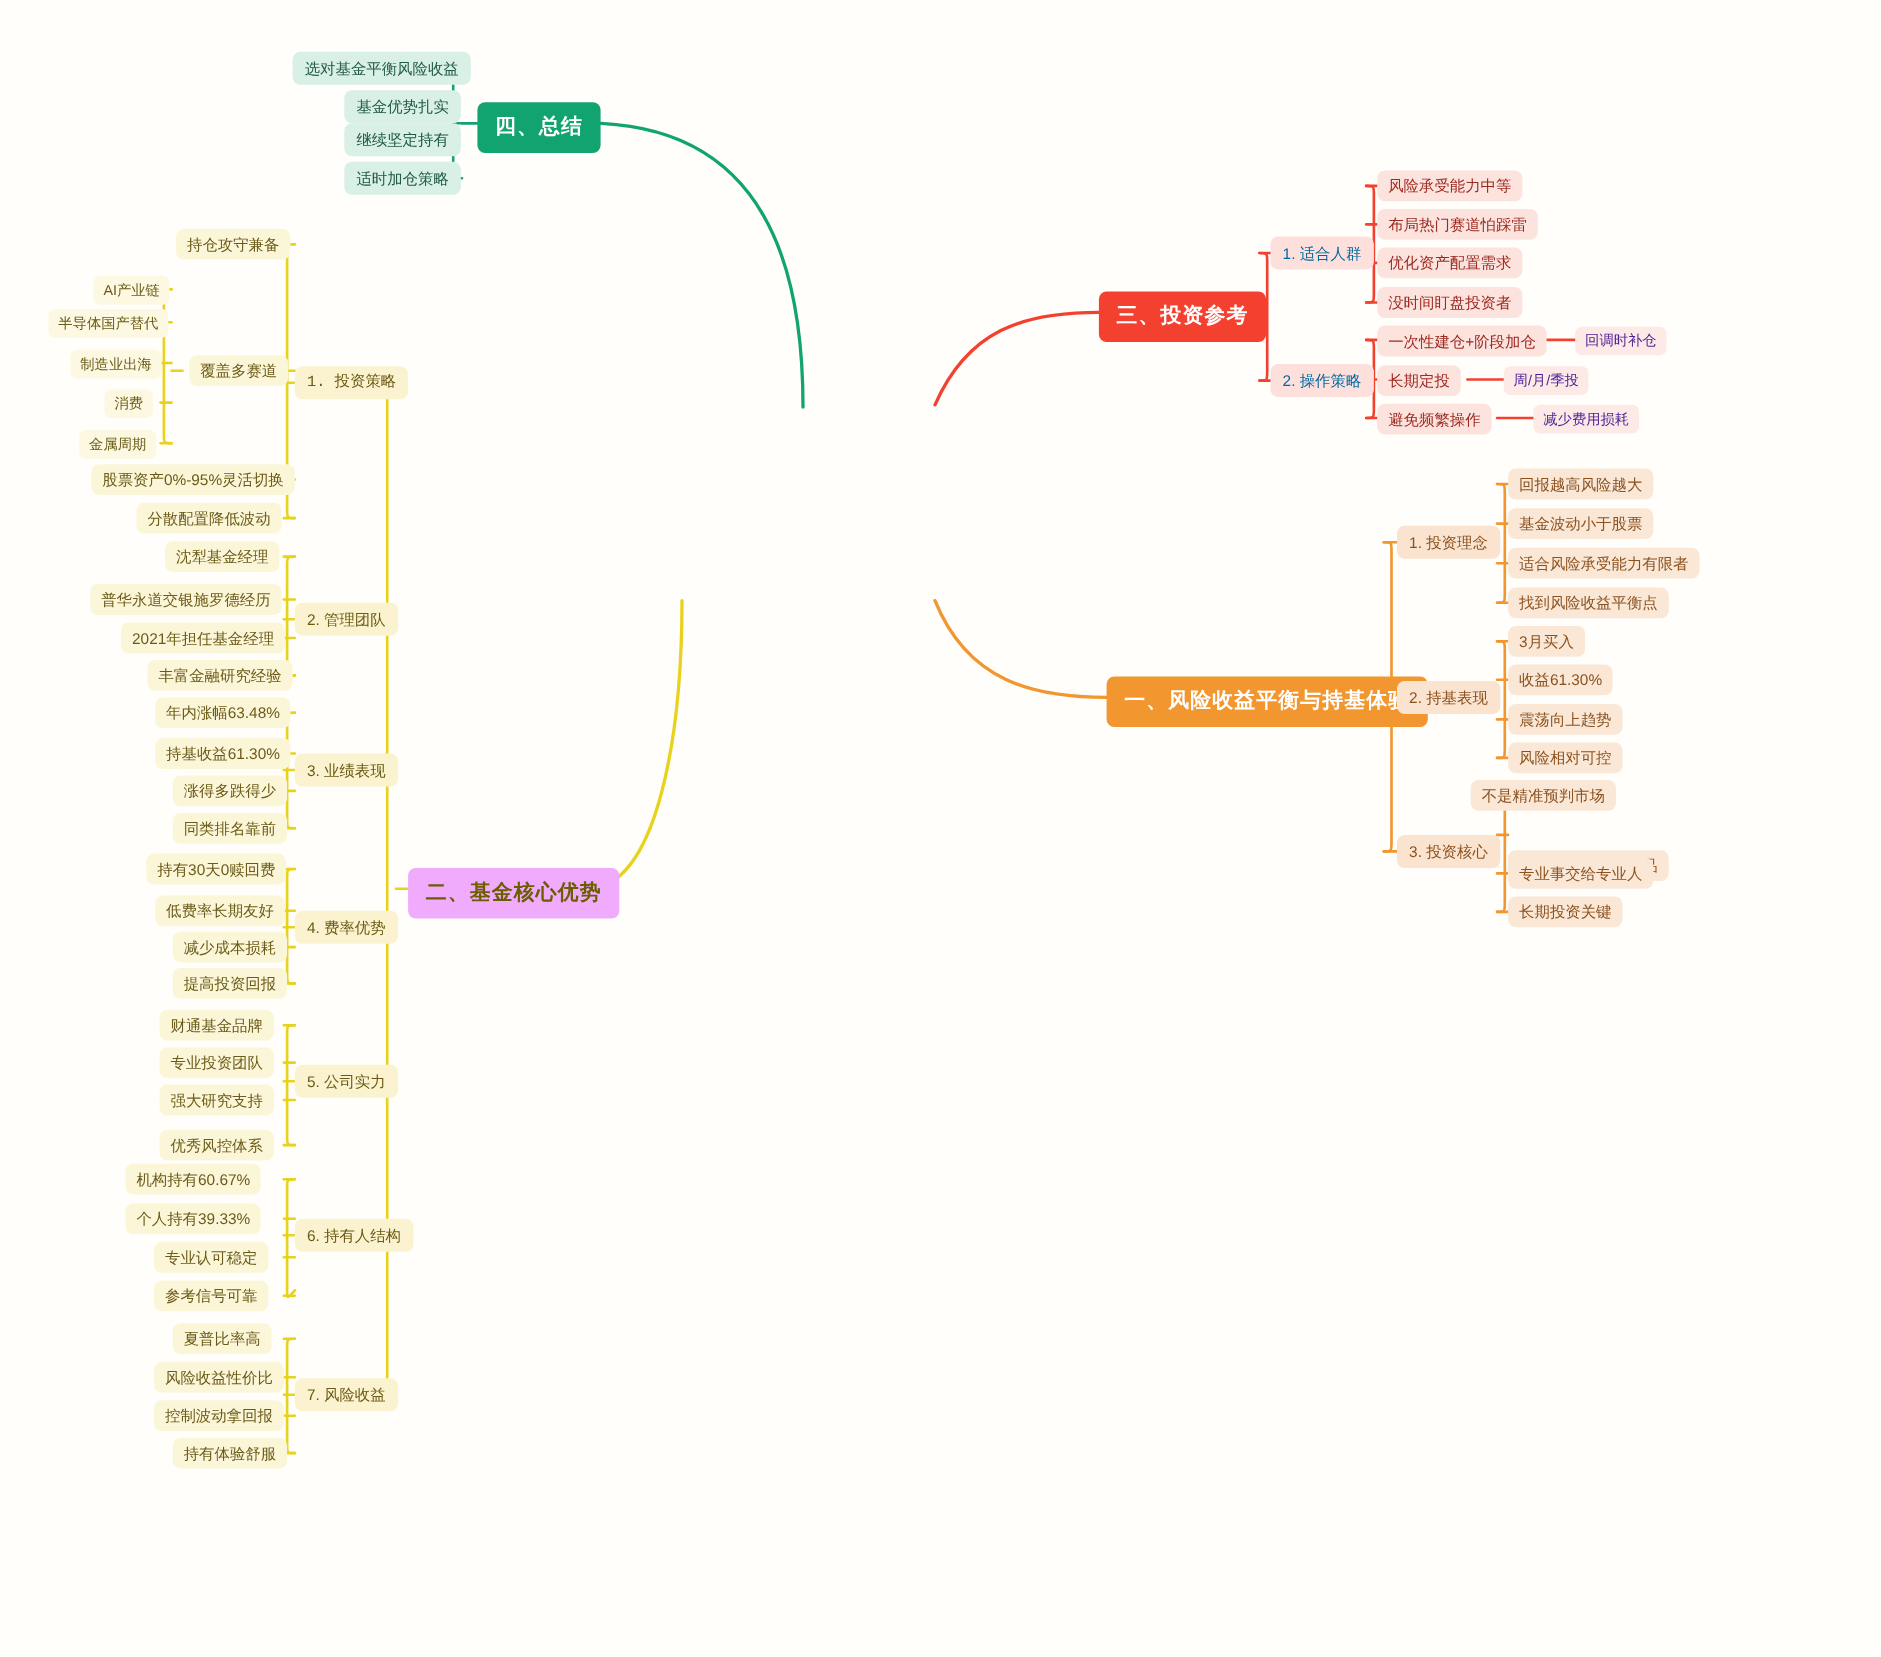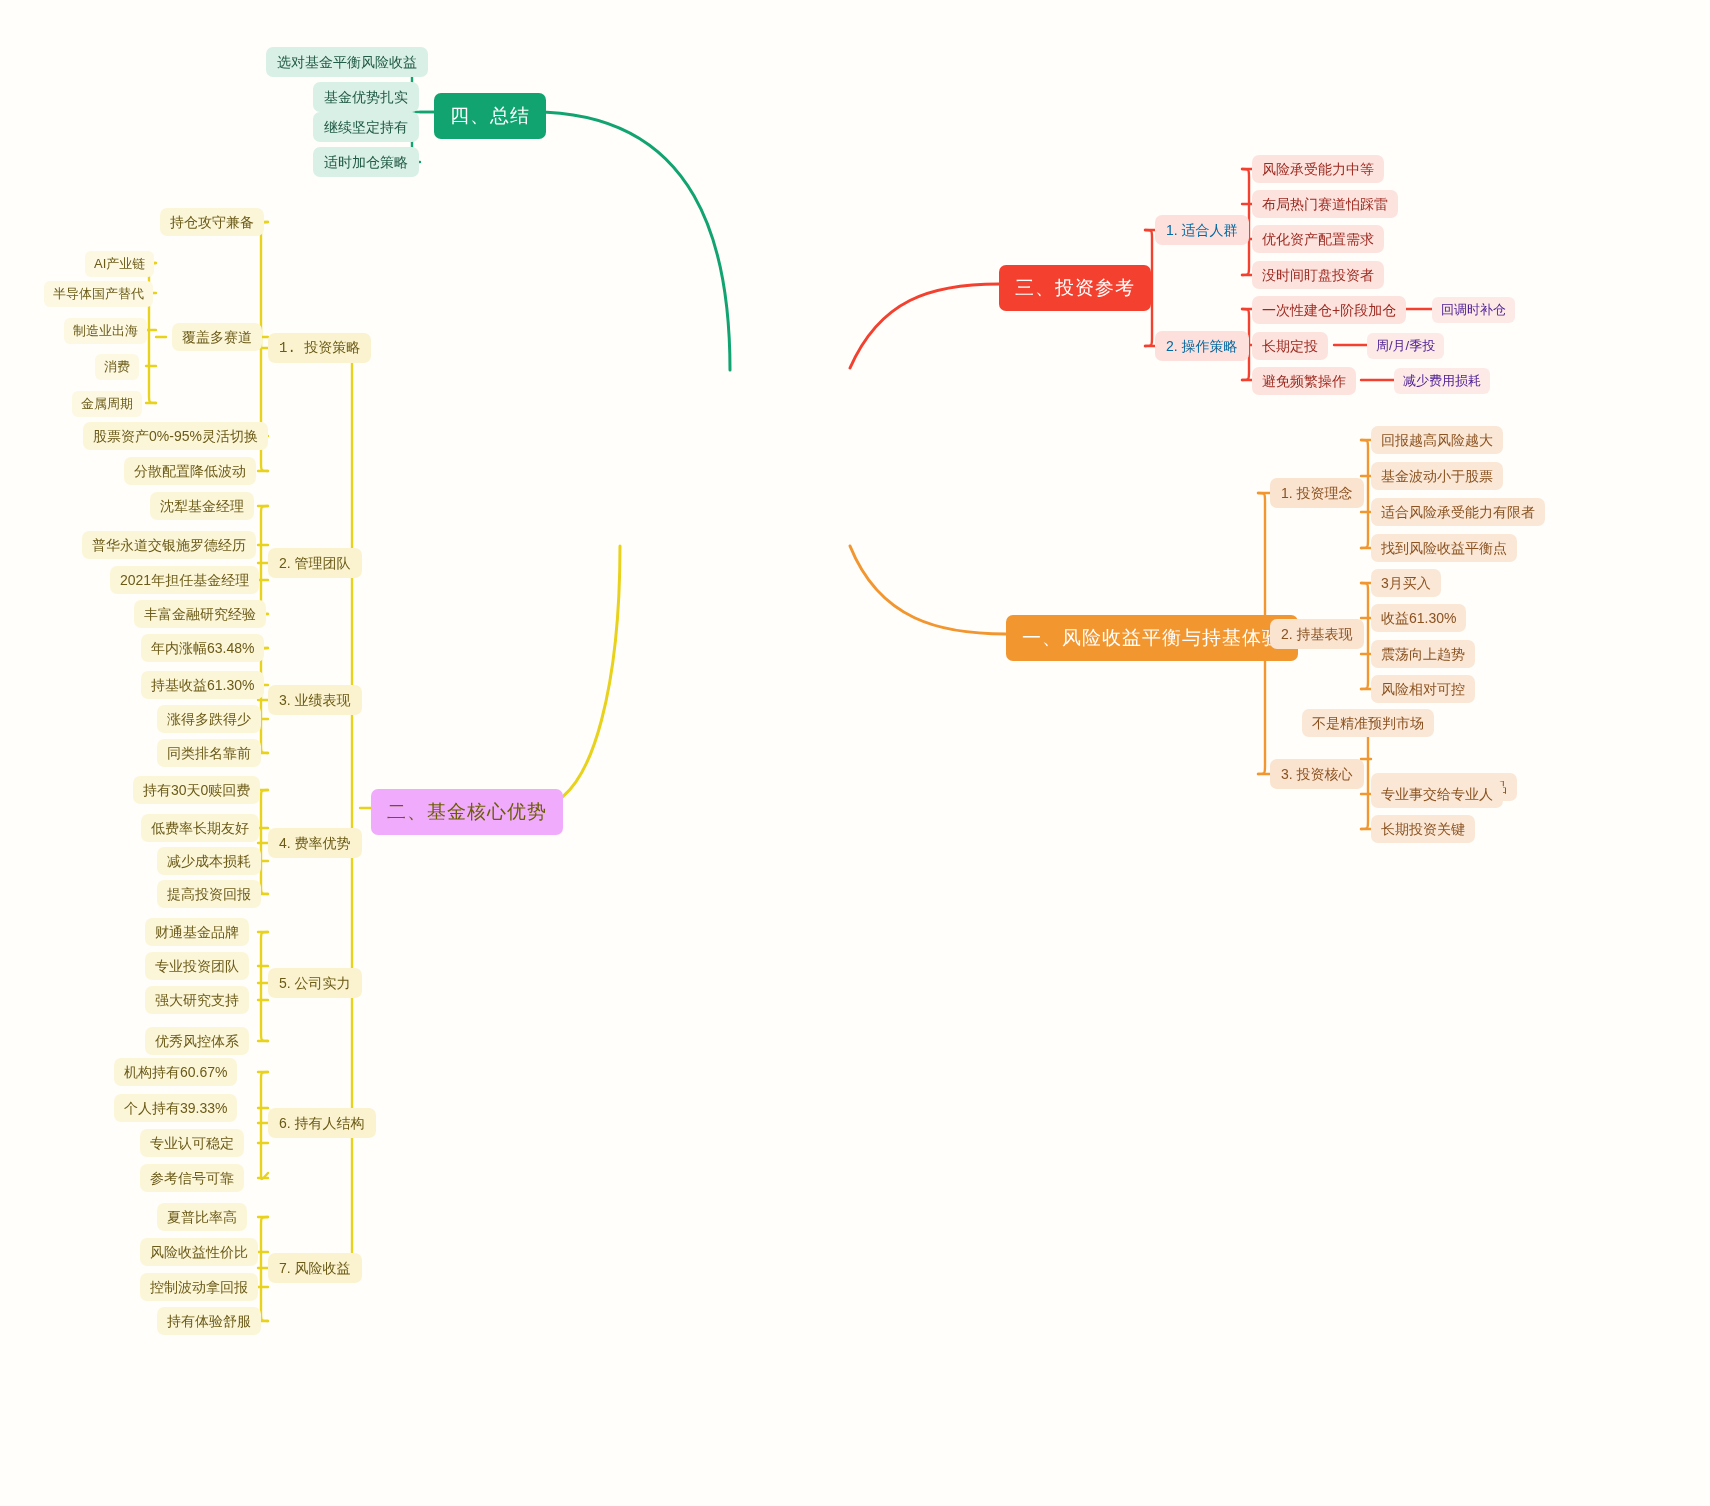--- a/index.html
+++ b/index.html
@@ -30,21 +30,21 @@
     font-size:26px;font-weight:700;
     letter-spacing:.5px;
     text-align:center;
     padding:6px 10px;
   }
   #central .ln{display:block;margin:2px 0;}
   #central .ln4{font-size:25px;}
 
   
   .main{
-    color:#ffffff;font-size:19px;font-weight:400;
+    color:#ffffff;font-size:19px;font-weight:700;
     border-radius:7px;height:46px;padding:16px 16px;
     letter-spacing:1px;
   }
   .main.green{background:#11a471;}
   .main.red{background:#f4402e;}
   .main.orange{background:#f2962f;}
   .main.yellow{background:#f0abfc;color:#6b5d00;}
 
   
   .sub{
@@ -242,21 +242,21 @@
   <div class="node leaf c-orange-leaf" style="left:1371px;top:498px;">适合风险承受能力有限者</div>
   <div class="node leaf c-orange-leaf" style="left:1371px;top:534px;">找到风险收益平衡点</div>
 
   <div class="node sub c-orange-sub" style="left:1270px;top:619px;">2. 持基表现</div>
   <div class="node leaf c-orange-leaf" style="left:1371px;top:569px;">3月买入</div>
   <div class="node leaf c-orange-leaf" style="left:1371px;top:604px;">收益61.30%</div>
   <div class="node leaf c-orange-leaf" style="left:1371px;top:640px;">震荡向上趋势</div>
   <div class="node leaf c-orange-leaf" style="left:1371px;top:675px;">风险相对可控</div>
 
   <div class="node sub c-orange-sub" style="left:1270px;top:759px;">3. 投资核心</div>
-  <div class="node leaf c-orange-leaf" style="left:1302px;top:709px;">不是精准预判市场</div>
+  <div class="node leaf c-orange-leaf" style="left:1337px;top:709px;">不是精准预判市场</div>
   <div class="node leaf c-orange-leaf" style="left:1371px;top:745px;margin-top:28px;">找到动态控风险产品</div>
   <div class="node leaf c-orange-leaf" style="left:1371px;top:780px;">专业事交给专业人</div>
   <div class="node leaf c-orange-leaf" style="left:1371px;top:815px;">长期投资关键</div>
 
   <div class="node main yellow" style="left:371px;top:789px;">二、基金核心优势</div>
 
   <div class="node sub c-yellow-sub" style="left:268px;top:333px;font-family:Liberation Mono, monospace;">1. 投资策略</div>
   <div class="node leaf c-yellow-leaf" style="left:160px;top:208px;">持仓攻守兼备</div>
   <div class="node leaf c-yellow-leaf" style="left:172px;top:323px;">覆盖多赛道</div>
   <div class="node leaf c-yellow-leaf" style="left:83px;top:422px;">股票资产0%-95%灵活切换</div>

